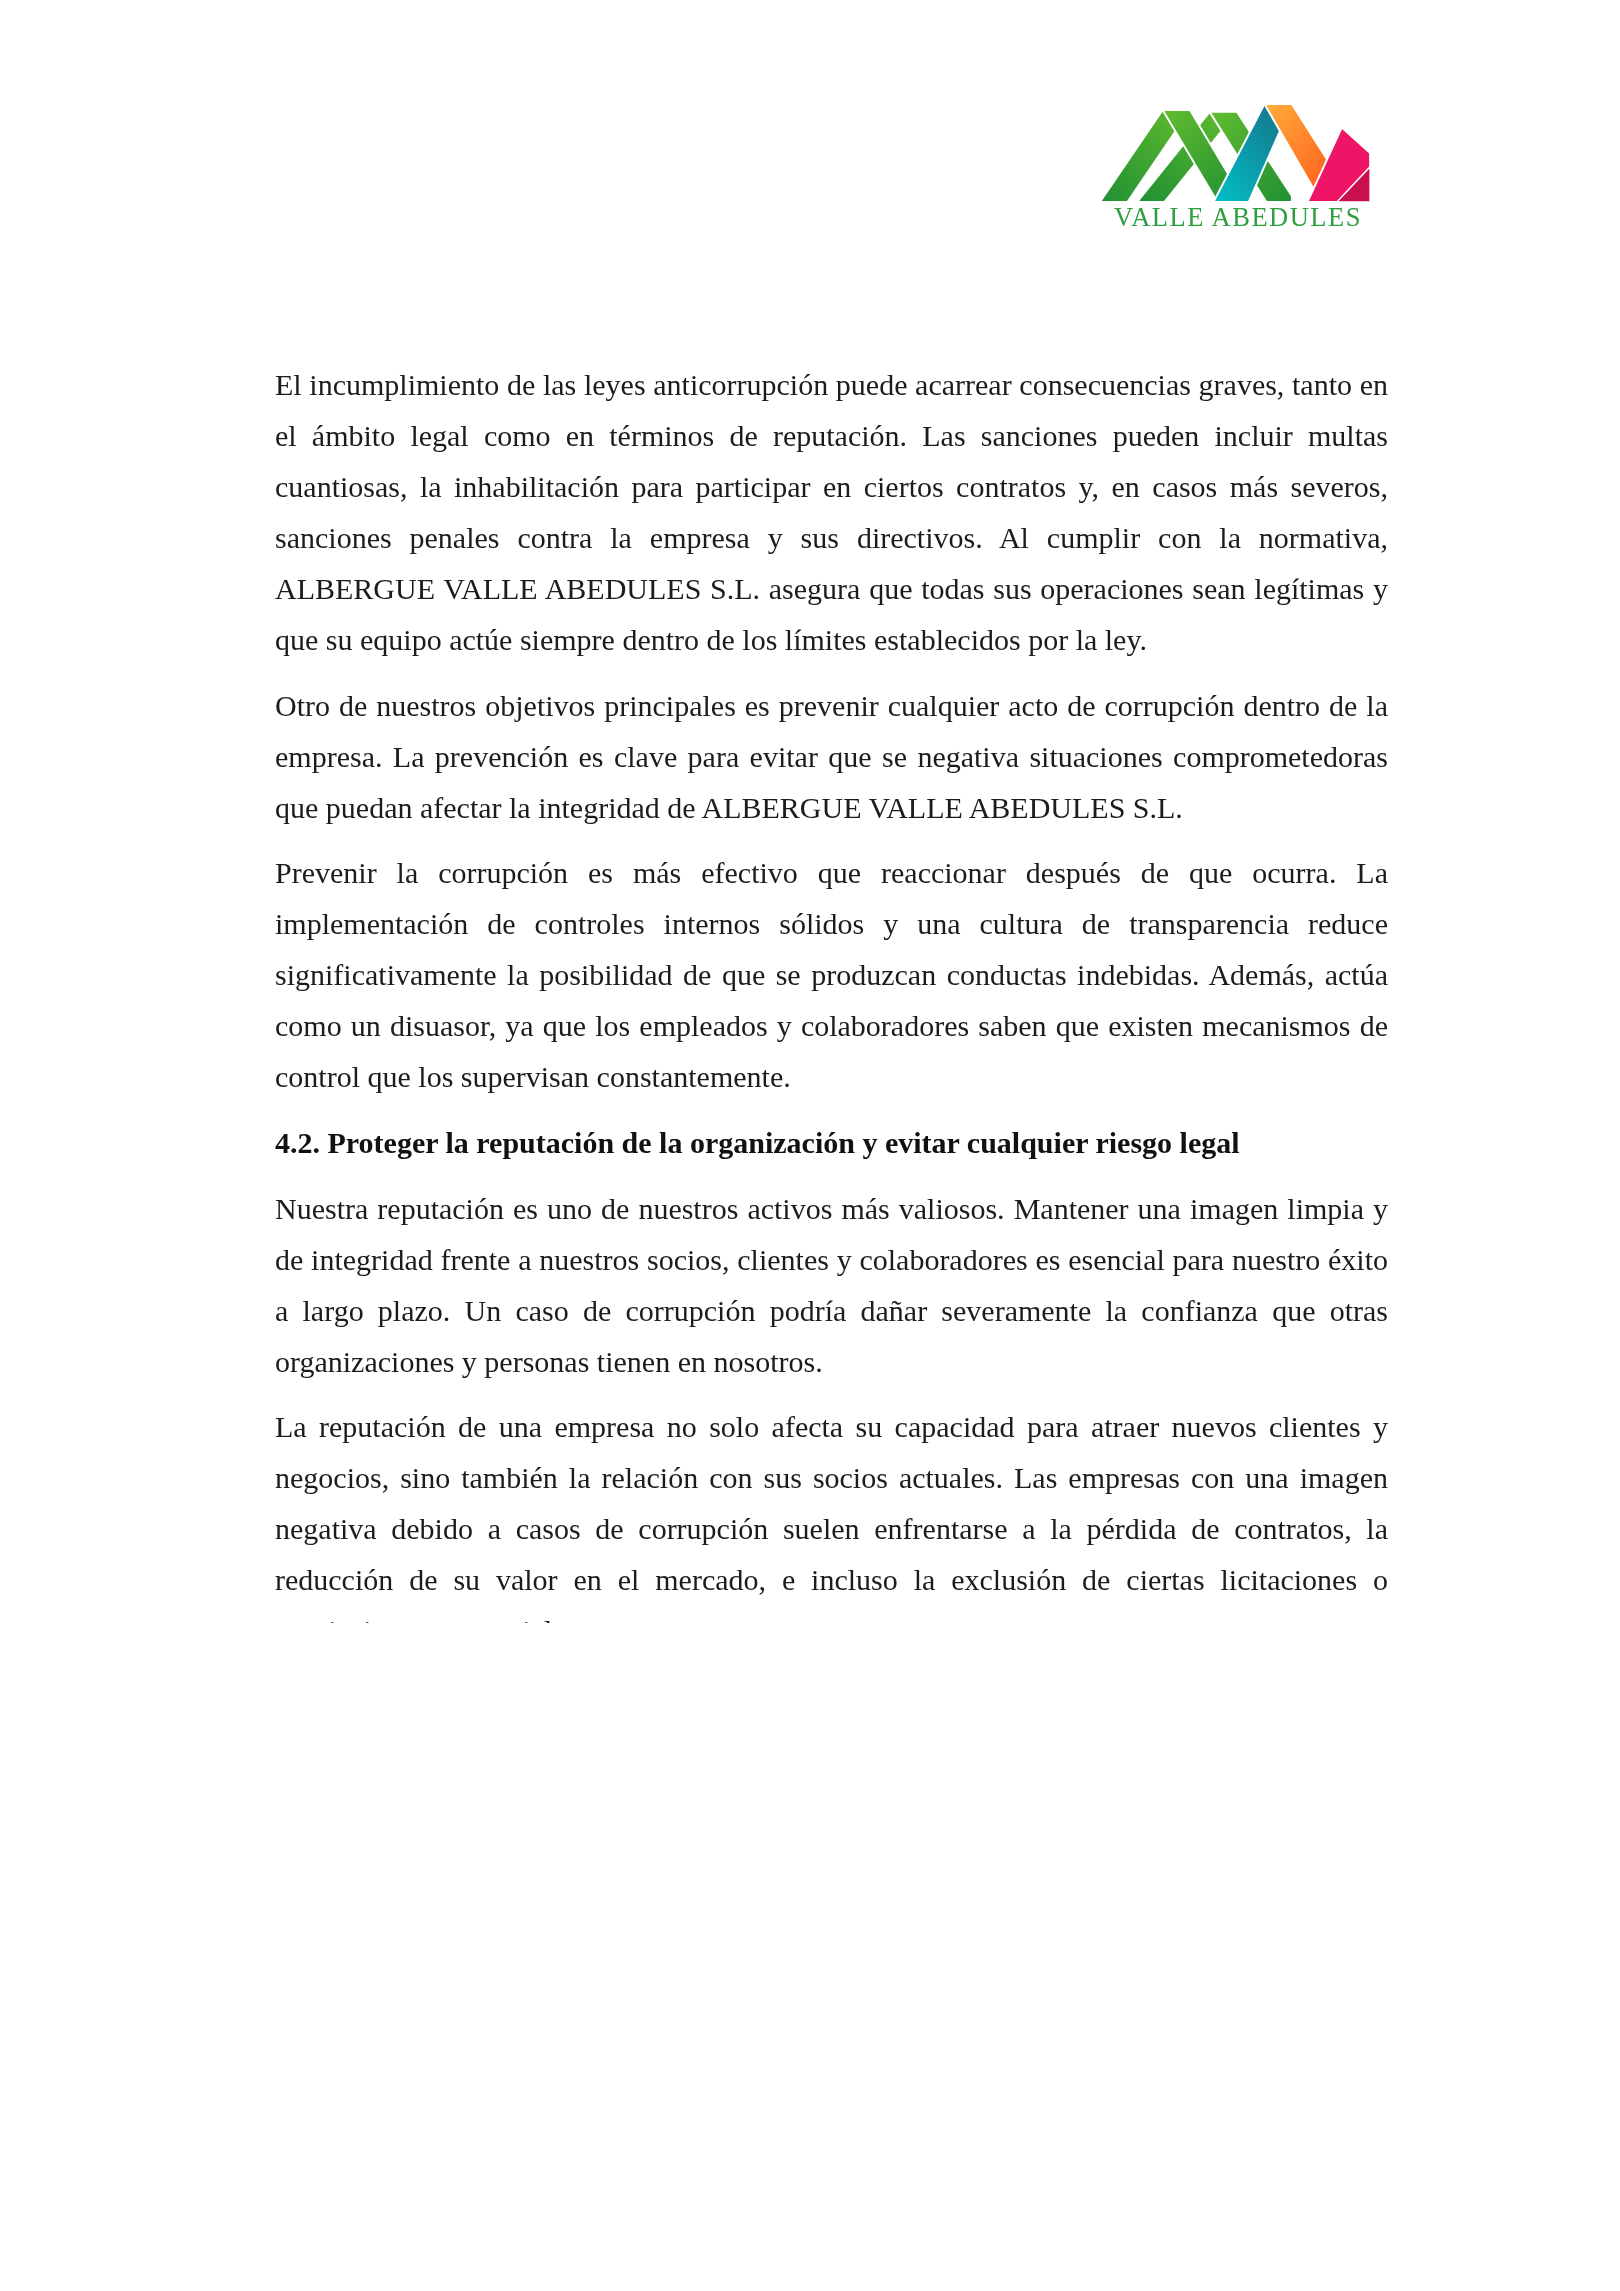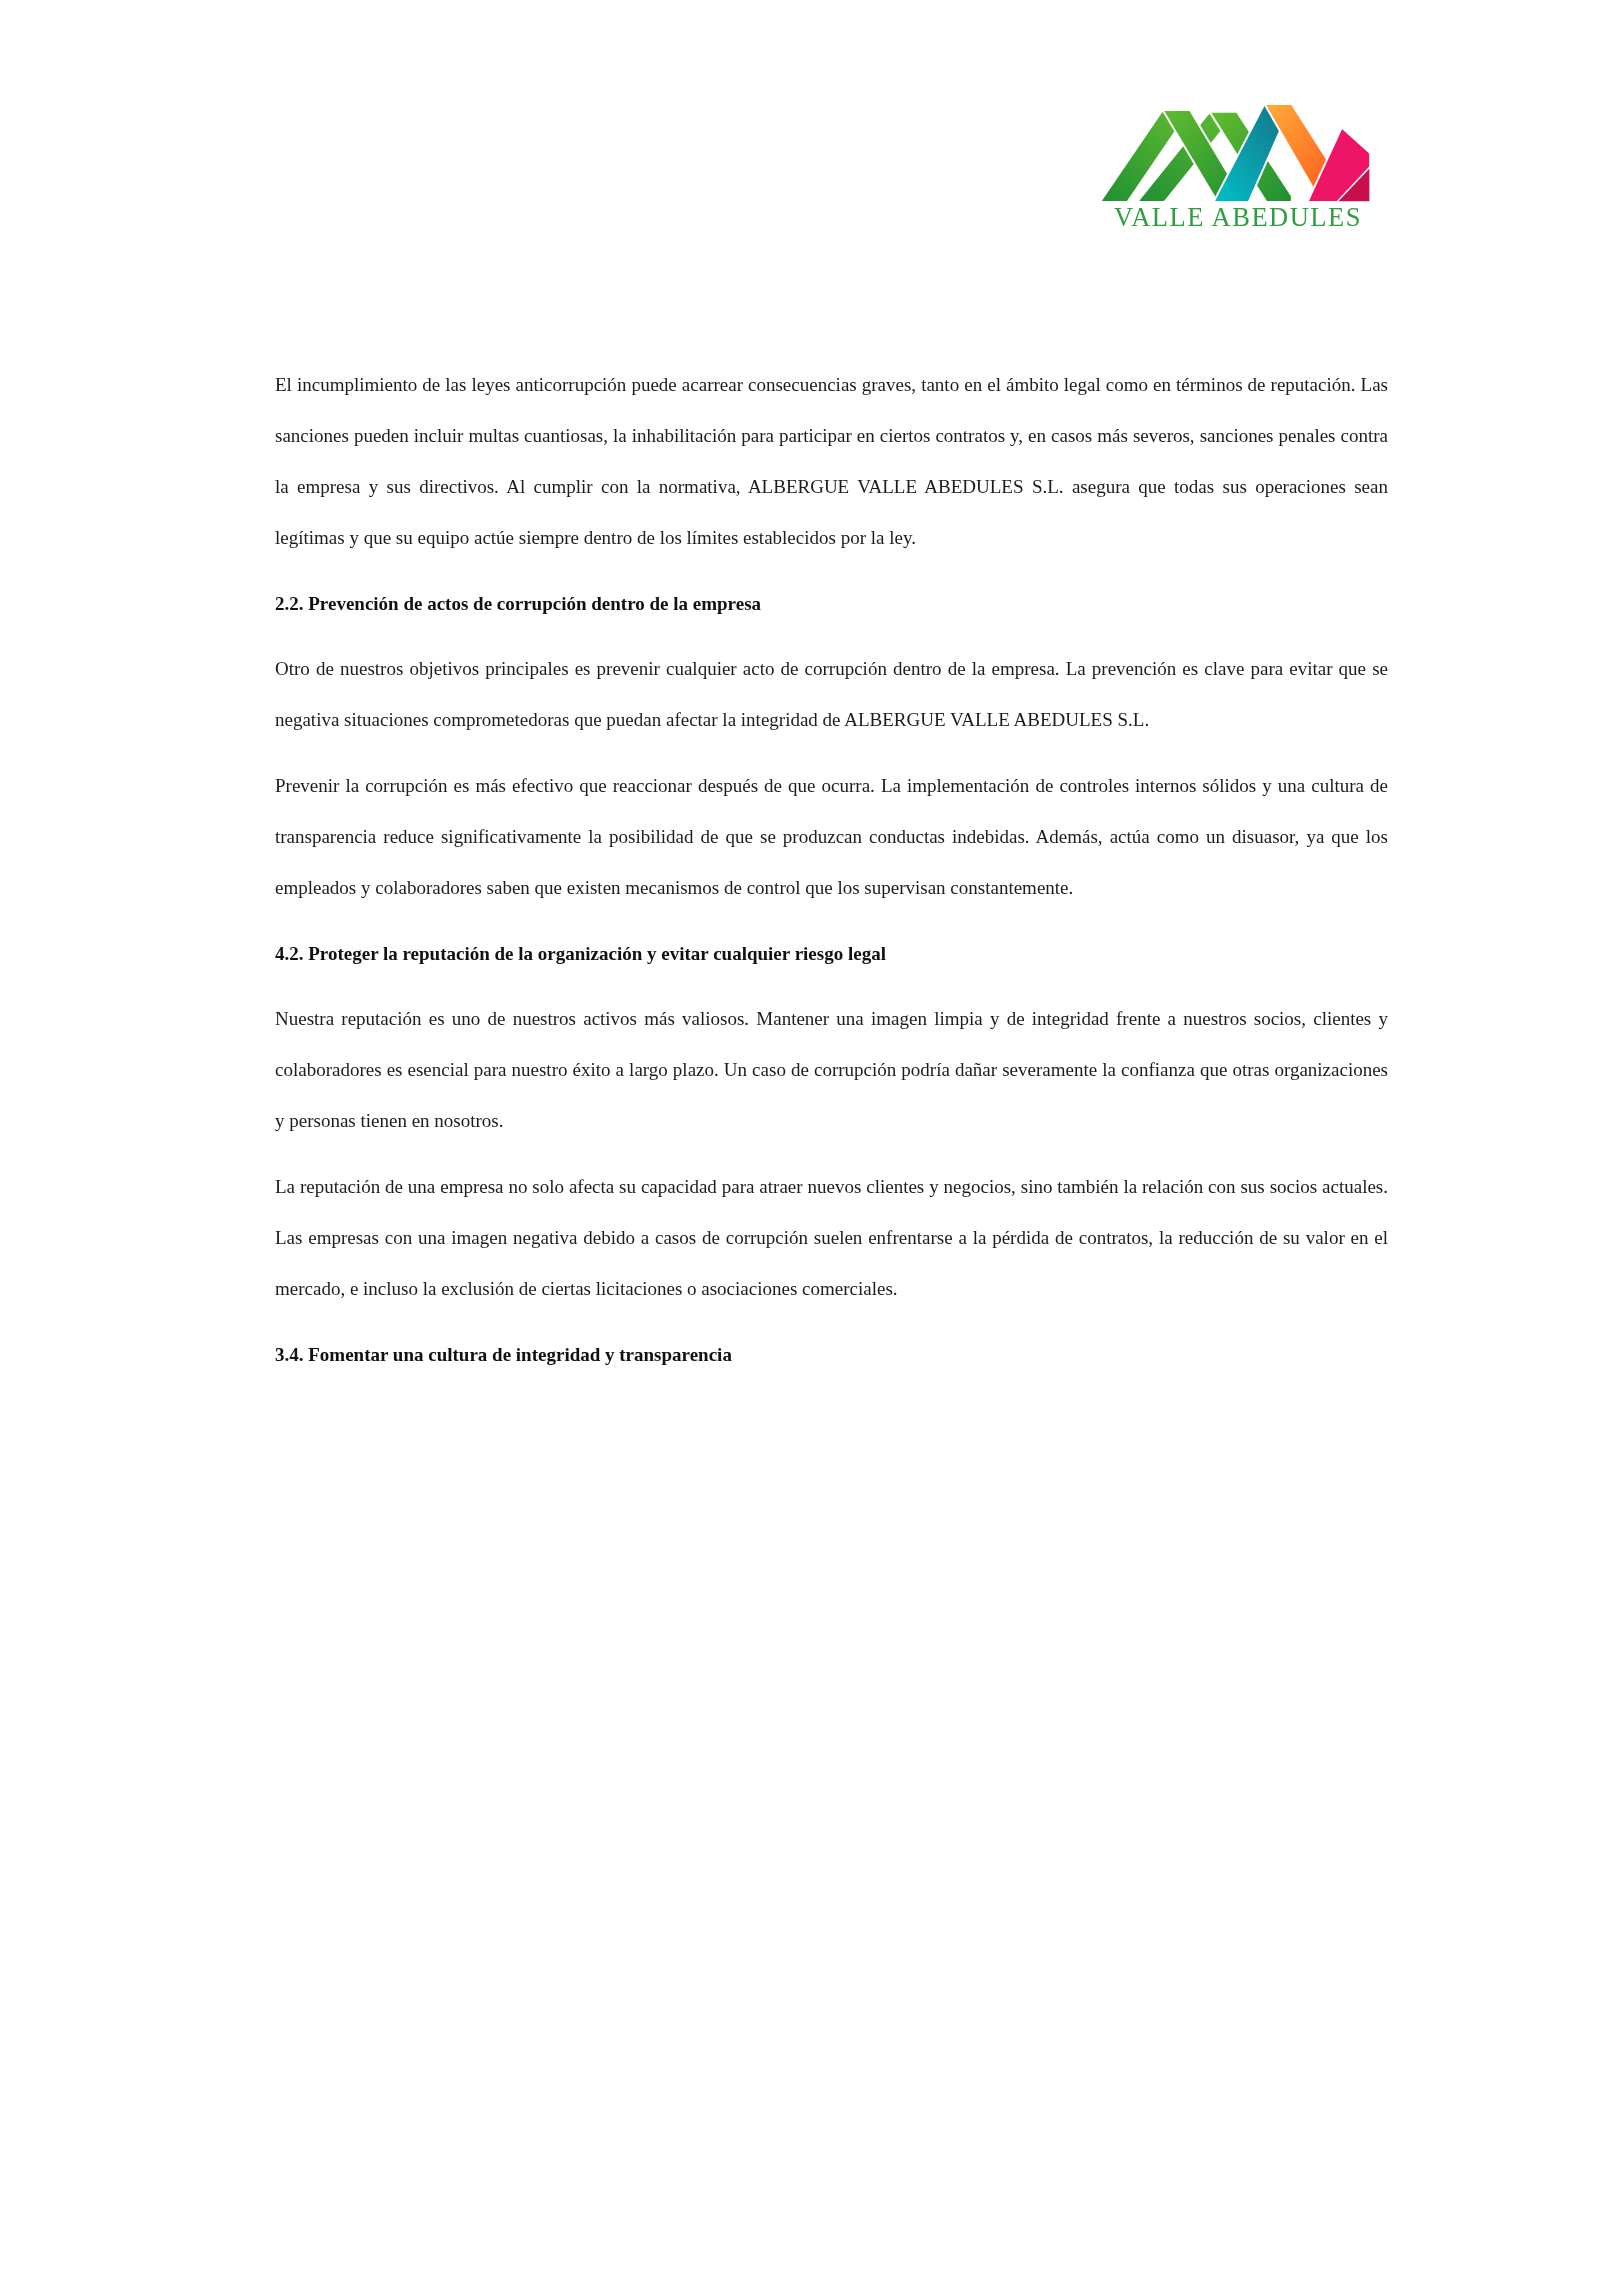--- a/index.html
+++ b/index.html
@@ -42,21 +42,21 @@
 
   
   .content {
     position: absolute;
     left: 275px;
     top: 359px;
     width: 1113px;
   }
   .content p {
     margin: 0 0 14.7px 0;
-    font-size: 19px;
+    font-size: 30px;
     line-height: 51px;
     text-align: justify;
     text-justify: inter-word;
   }
   .content p.heading {
     font-weight: bold;
     color: #111111;
   }
 
   
@@ -108,21 +108,20 @@
       <polygon points="168,0 196,0 252,88 226,100" fill="url(#gOrange)" stroke="#ffffff" stroke-width="2"></polygon>
 
       <polygon points="212,100 247,24 276,50 276,100" stroke="#ffffff" stroke-width="2" fill="#EE1566"></polygon>
       <polygon points="242,100 276,64 276,100" stroke="#ffffff" stroke-width="1.5" fill="#C9104E"></polygon>
     </svg>
     <div class="brand-name">VALLE ABEDULES</div>
   </div>
 
   <div class="content">
     <p class="paragraph">El incumplimiento de las leyes anticorrupción puede acarrear consecuencias graves, tanto en el ámbito legal como en términos de reputación. Las sanciones pueden incluir multas cuantiosas, la inhabilitación para participar en ciertos contratos y, en casos más severos, sanciones penales contra la empresa y sus directivos. Al cumplir con la normativa, ALBERGUE VALLE ABEDULES S.L. asegura que todas sus operaciones sean legítimas y que su equipo actúe siempre dentro de los límites establecidos por la ley.</p>
-    <p class="heading">2.2. Prevención de actos de corrupción dentro de la empresa</p>
     <p class="paragraph">Otro de nuestros objetivos principales es prevenir cualquier acto de corrupción dentro de la empresa. La prevención es clave para evitar que se negativa situaciones comprometedoras que puedan afectar la integridad de ALBERGUE VALLE ABEDULES S.L.</p>
     <p class="paragraph">Prevenir la corrupción es más efectivo que reaccionar después de que ocurra. La implementación de controles internos sólidos y una cultura de transparencia reduce significativamente la posibilidad de que se produzcan conductas indebidas. Además, actúa como un disuasor, ya que los empleados y colaboradores saben que existen mecanismos de control que los supervisan constantemente.</p>
     <p class="heading">4.2. Proteger la reputación de la organización y evitar cualquier riesgo legal</p>
     <p class="paragraph">Nuestra reputación es uno de nuestros activos más valiosos. Mantener una imagen limpia y de integridad frente a nuestros socios, clientes y colaboradores es esencial para nuestro éxito a largo plazo. Un caso de corrupción podría dañar severamente la confianza que otras organizaciones y personas tienen en nosotros.</p>
     <p class="paragraph">La reputación de una empresa no solo afecta su capacidad para atraer nuevos clientes y negocios, sino también la relación con sus socios actuales. Las empresas con una imagen negativa debido a casos de corrupción suelen enfrentarse a la pérdida de contratos, la reducción de su valor en el mercado, e incluso la exclusión de ciertas licitaciones o asociaciones comerciales.</p>
     <p class="heading">3.4. Fomentar una cultura de integridad y transparencia</p>
   </div>
 
   <div class="page-footer">4</div>
 

